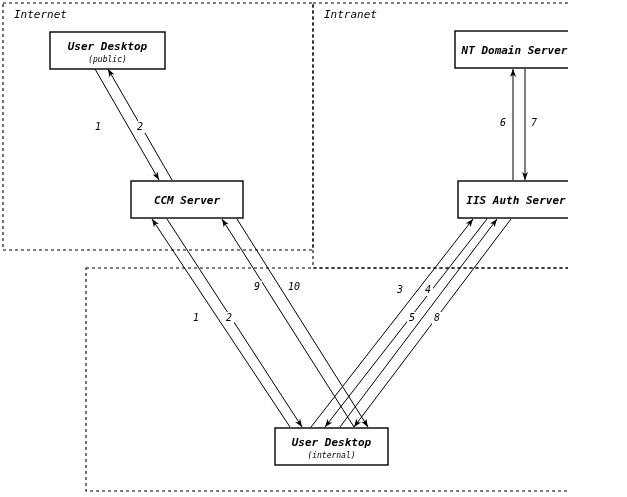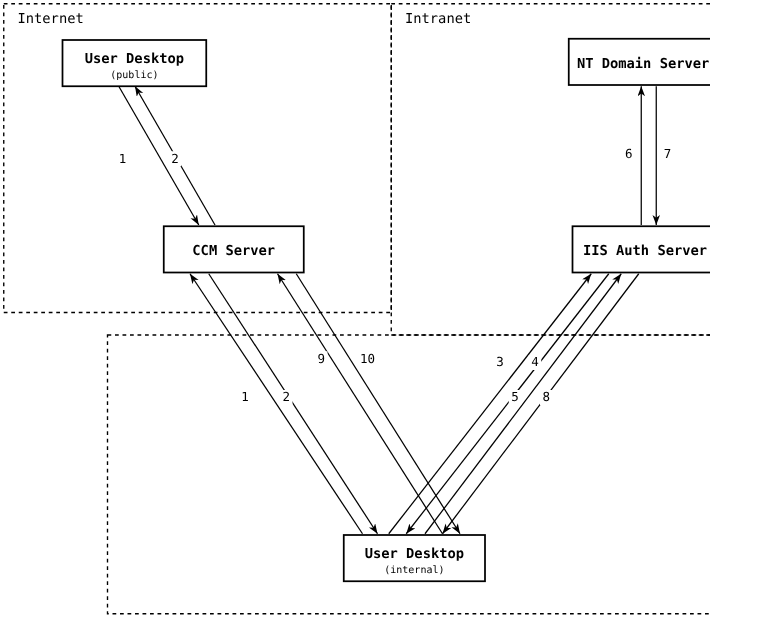--- a/index.html
+++ b/index.html
@@ -7,20 +7,21 @@
     padding: 0;
     background: #ffffff;
   }
   #diagram-root {
     position: relative;
     width: 568px;
     height: 497px;
     background: #ffffff;
     font-family: "DejaVu Sans Mono", monospace;
     overflow: hidden;
+    font-style: italic;
   }
   svg#diagram-svg {
     position: absolute;
     top: 0;
     left: 0;
     width: 627px;
     height: 497px;
     display: block;
   }
   .zone-label {

